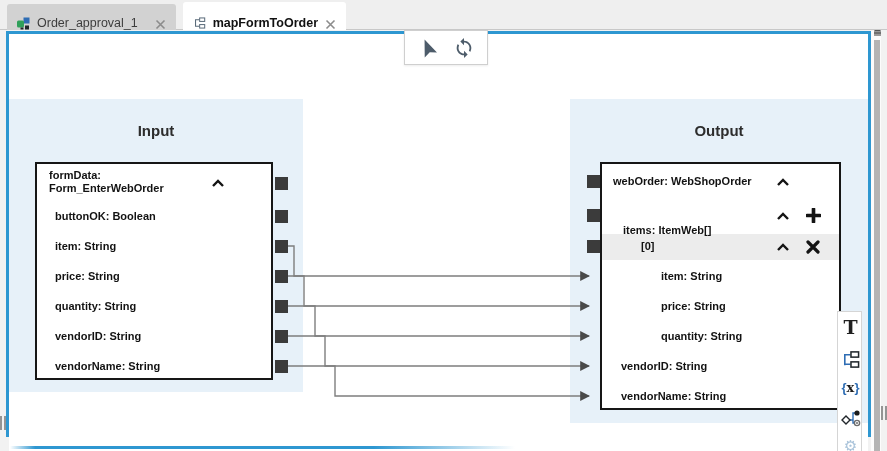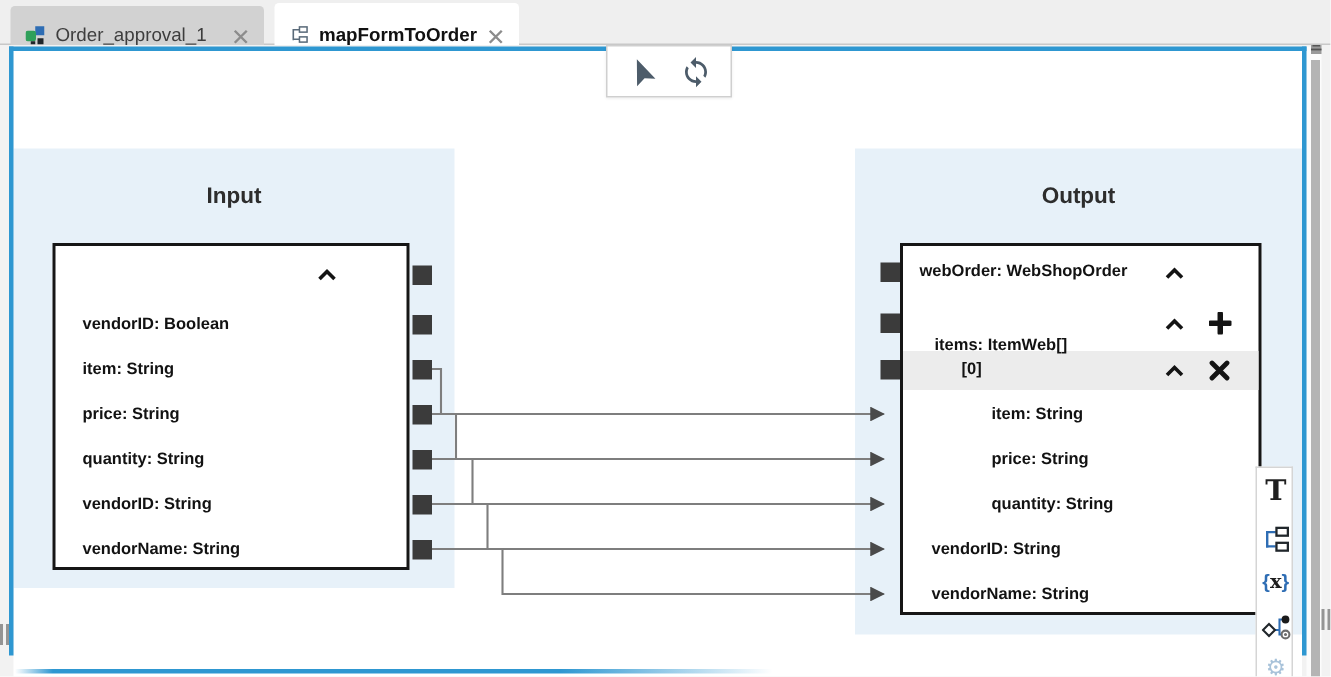--- a/index.html
+++ b/index.html
@@ -142,24 +142,28 @@
     <g fill="none" stroke="#7e7e7e" stroke-width="1.4">
       <path d="M288 246 H294 V276 H589" marker-end="url(#arr)"></path>
       <path d="M288 276 H304 V306 H589" marker-end="url(#arr)"></path>
       <path d="M288 306 H315 V336 H589" marker-end="url(#arr)"></path>
       <path d="M288 336 H325 V366 H589" marker-end="url(#arr)"></path>
       <path d="M288 366 H335 V396 H589" marker-end="url(#arr)"></path>
     </g>
   </svg>
 
   <div class="node-box box-input"></div>
+  <div class="node-text" style="left:49px; top:169px;">
+    <div>formData:</div>
+    <div>Form_EnterWebOrder</div>
+  </div>
   <svg class="chev" style="left:211px; top:178px;" viewBox="0 0 14 10">
     <path d="M2 8 L7 3 L12 8" fill="none" stroke="#141414" stroke-width="2.4"></path>
   </svg>
-  <div class="node-text" style="left:55px; top:210px;">vendorID: Boolean</div>
+  <div class="node-text" style="left:55px; top:210px;">buttonOK: Boolean</div>
   <div class="node-text" style="left:55px; top:240px;">item: String</div>
   <div class="node-text" style="left:55px; top:270px;">price: String</div>
   <div class="node-text" style="left:55px; top:300px;">quantity: String</div>
   <div class="node-text" style="left:55px; top:330px;">vendorID: String</div>
   <div class="node-text" style="left:55px; top:360px;">vendorName: String</div>
 
   <div class="anchor" style="left:275px; top:177px;"></div>
   <div class="anchor" style="left:275px; top:210px;"></div>
   <div class="anchor" style="left:275px; top:240px;"></div>
   <div class="anchor" style="left:275px; top:270px;"></div>

